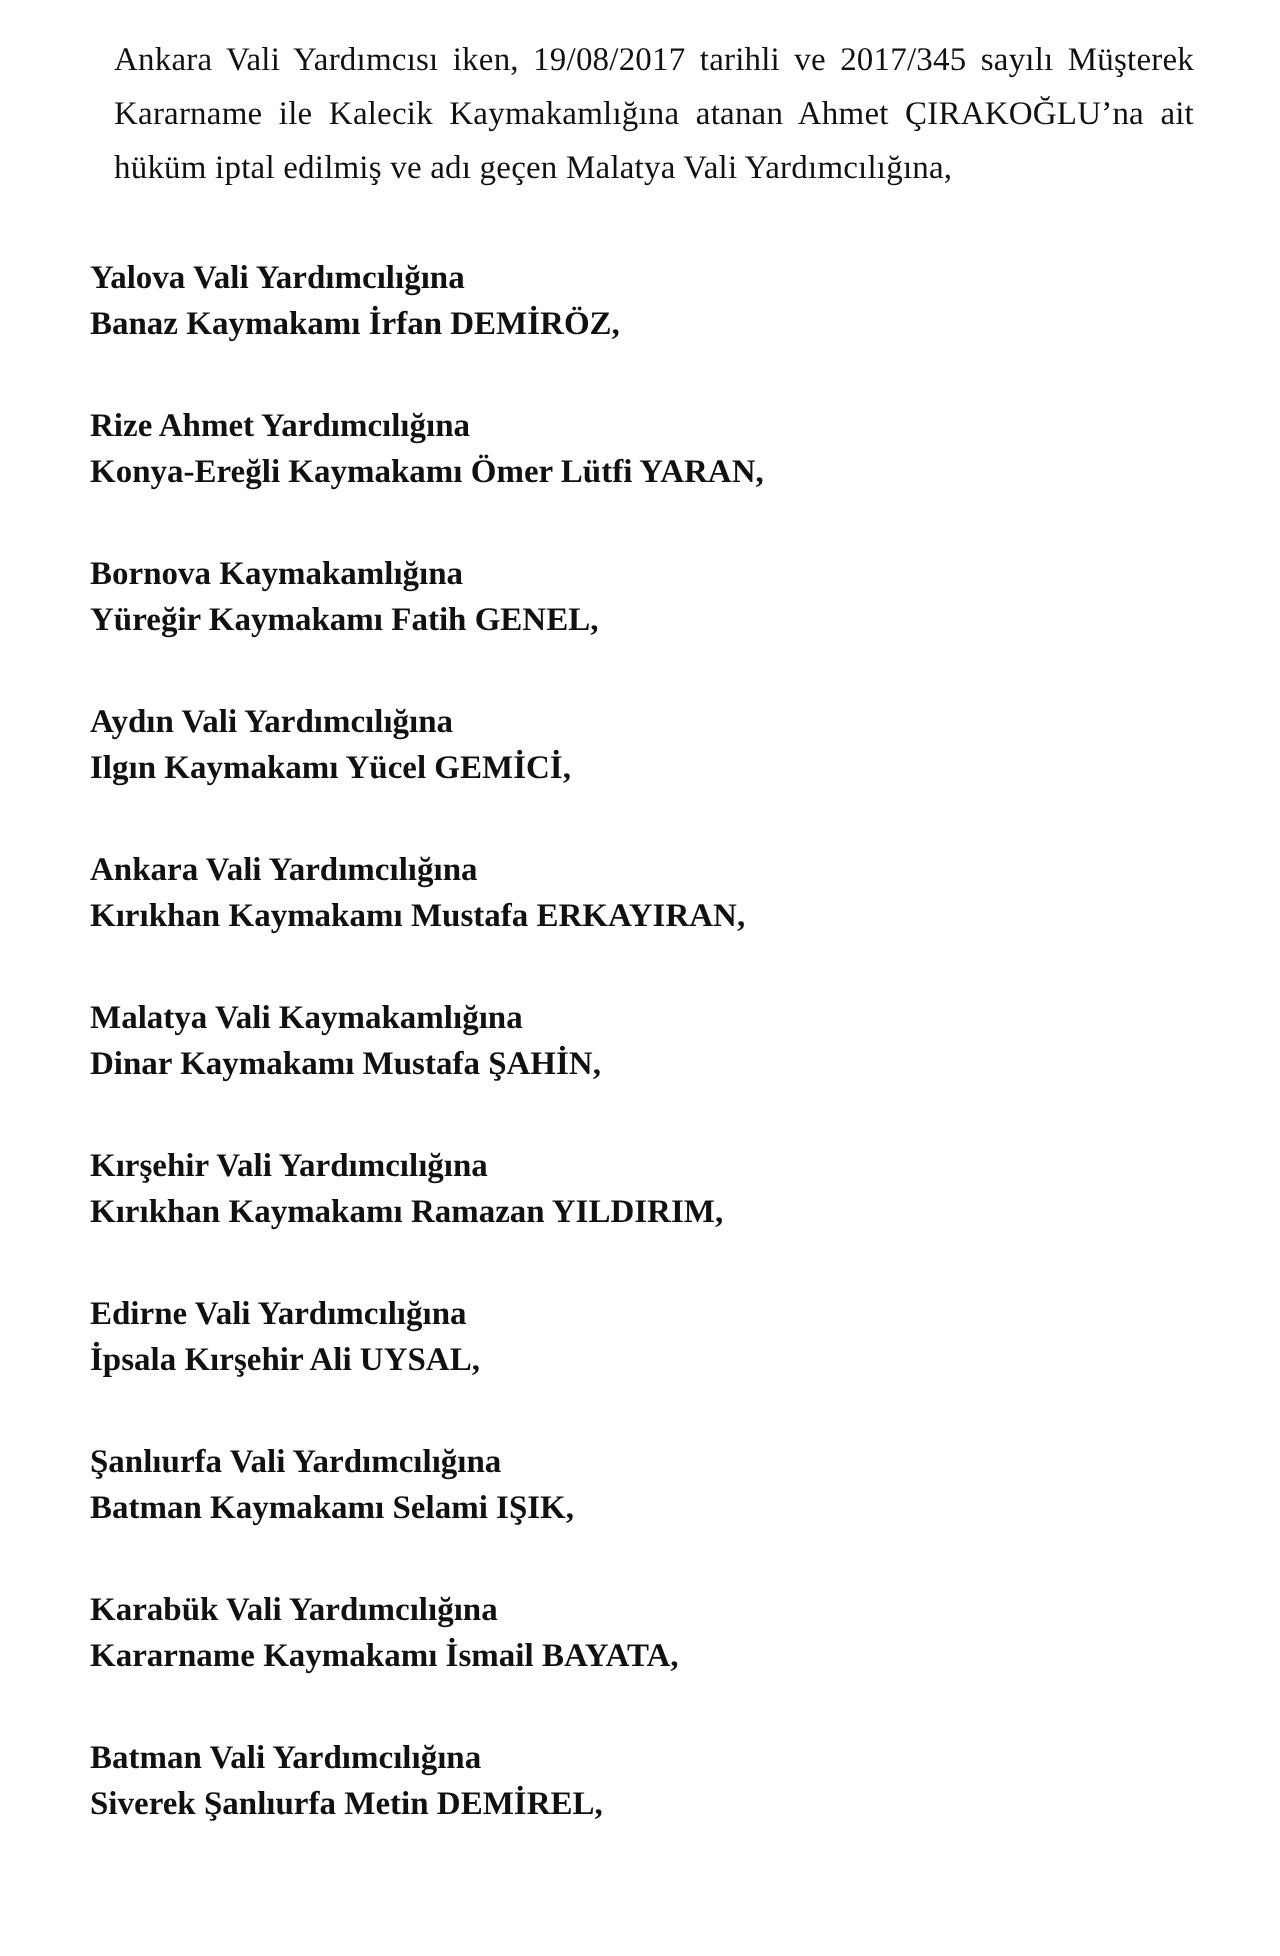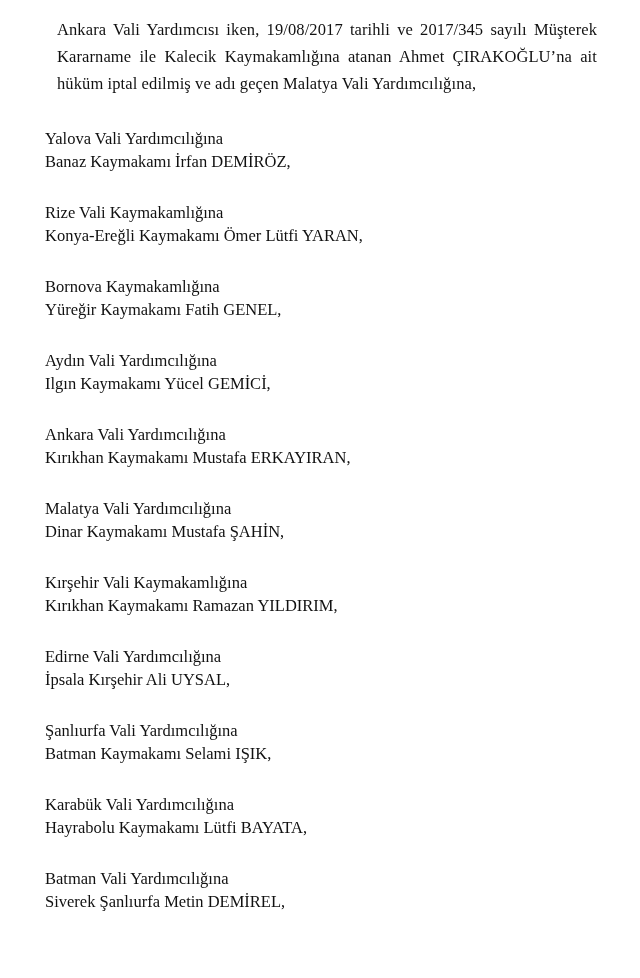--- a/index.html
+++ b/index.html
@@ -19,82 +19,83 @@
     -webkit-font-smoothing: antialiased;
   }
   .intro {
     margin: 0 0 30px 12px;
     text-align: justify;
     line-height: 27px;
     letter-spacing: 0.1px;
   }
   .appointment {
     margin: 0 0 28px 0;
+    font-weight: bold;
   }
   .appointment p {
     margin: 0;
     line-height: 23px;
     white-space: nowrap;
   }
 </style>
 </head>
 <body>
 
 <div class="page">
 
   <p class="intro">Ankara Vali Yardımcısı iken, 19/08/2017 tarihli ve 2017/345 sayılı Müşterek Kararname ile Kalecik Kaymakamlığına atanan Ahmet ÇIRAKOĞLU’na ait hüküm iptal edilmiş ve adı geçen Malatya Vali Yardımcılığına,</p>
 
   <div class="appointment">
     <p>Yalova Vali Yardımcılığına</p>
     <p>Banaz Kaymakamı İrfan DEMİRÖZ,</p>
   </div>
 
   <div class="appointment">
-    <p>Rize Vali Kaymakamlığına</p>
+    <p>Rize Ahmet Yardımcılığına</p>
     <p>Konya-Ereğli Kaymakamı Ömer Lütfi YARAN,</p>
   </div>
 
   <div class="appointment">
     <p>Bornova Kaymakamlığına</p>
     <p>Yüreğir Kaymakamı Fatih GENEL,</p>
   </div>
 
   <div class="appointment">
     <p>Aydın Vali Yardımcılığına</p>
     <p>Ilgın Kaymakamı Yücel GEMİCİ,</p>
   </div>
 
   <div class="appointment">
     <p>Ankara Vali Yardımcılığına</p>
     <p>Kırıkhan Kaymakamı Mustafa ERKAYIRAN,</p>
   </div>
 
   <div class="appointment">
-    <p>Malatya Vali Yardımcılığına</p>
+    <p>Malatya Vali Kaymakamlığına</p>
     <p>Dinar Kaymakamı Mustafa ŞAHİN,</p>
   </div>
 
   <div class="appointment">
-    <p>Kırşehir Vali Kaymakamlığına</p>
+    <p>Kırşehir Vali Yardımcılığına</p>
     <p>Kırıkhan Kaymakamı Ramazan YILDIRIM,</p>
   </div>
 
   <div class="appointment">
     <p>Edirne Vali Yardımcılığına</p>
     <p>İpsala Kırşehir Ali UYSAL,</p>
   </div>
 
   <div class="appointment">
     <p>Şanlıurfa Vali Yardımcılığına</p>
     <p>Batman Kaymakamı Selami IŞIK,</p>
   </div>
 
   <div class="appointment">
     <p>Karabük Vali Yardımcılığına</p>
-    <p>Hayrabolu Kaymakamı Lütfi BAYATA,</p>
+    <p>Kararname Kaymakamı İsmail BAYATA,</p>
   </div>
 
   <div class="appointment">
     <p>Batman Vali Yardımcılığına</p>
     <p>Siverek Şanlıurfa Metin DEMİREL,</p>
   </div>
 
 </div>
 
 </body></html>

